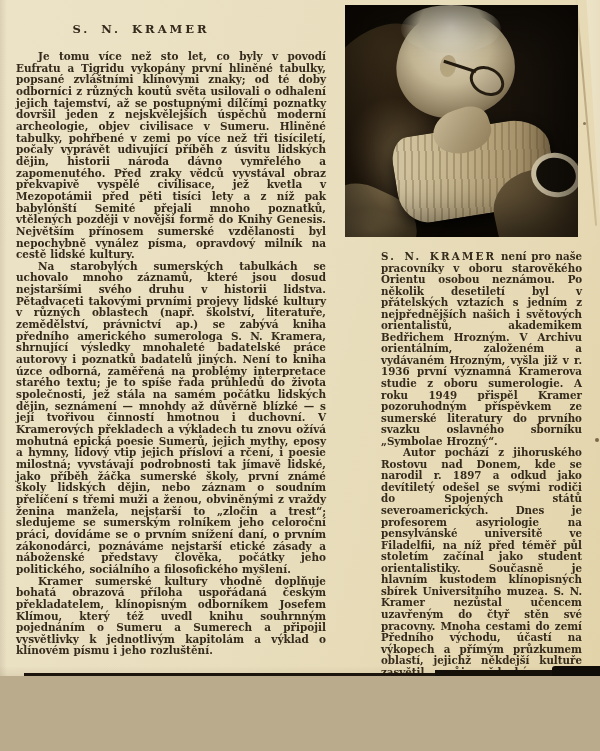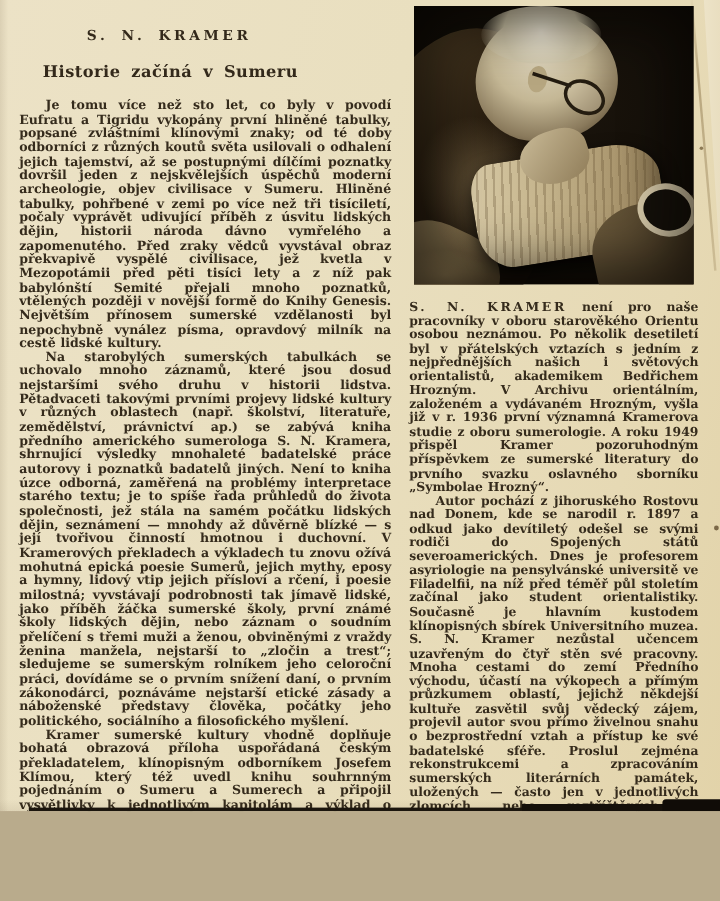--- a/index.html
+++ b/index.html
@@ -18,21 +18,21 @@
   .title{width:252px;margin-top:16px;text-align:center;font-weight:bold;
     font-size:13.5px;word-spacing:4px;letter-spacing:.4px;}
   .body{margin-top:15px;}
   .body p, .right-col p{
     margin:0;font-size:10.45px;line-height:11.65px;text-align:justify;
     font-weight:bold;text-indent:22px;hyphens:auto;-webkit-hyphens:auto;
     color:#352b1c;word-spacing:.4px;
   }
   
   .right-col{position:absolute;left:341px;top:251px;width:241px;}
-  .right-col p{font-size:10.3px;line-height:11.55px;}
+  .right-col p{font-size:10.3px;line-height:11.55px;margin-left:40px;}
   .right-col p.nolead{text-indent:0;}
   .lead{letter-spacing:2.2px;word-spacing:2px;}
   
   .photo{position:absolute;left:345px;top:5px;width:233px;height:232px;
     background:radial-gradient(circle at 60% 35%,#1a140c 0%,#100c07 60%,#0c0905 100%);
     overflow:hidden;}
   .photo div{position:absolute;}
   .ph-back{left:-42px;top:18px;width:165px;height:235px;transform:rotate(18deg);
     background:linear-gradient(115deg,#4f3f26 0%,#291e10 45%,#130d07 80%);
     border-radius:45% 40% 30% 40%;}
@@ -84,21 +84,20 @@
 </head>
 <body>
 
 <div class="page">
 
   <div class="crease-tri"></div>
   <div class="crease-line"></div>
 
   <div class="left-col">
     <div class="author">S. N. KRAMER</div>
-    <div class="title">Historie začíná v Sumeru</div>
     <div class="body">
       <p>Je tomu více než sto let, co byly v povodí Eufratu a Tigridu vykopány první hliněné tabulky, popsané zvláštními klínovými znaky; od té doby odborníci z různých koutů světa usilovali o odhalení jejich tajemství, až se postupnými dílčími poznatky dovršil jeden z nejskvělejších úspěchů moderní archeologie, objev civilisace v Sumeru. Hliněné tabulky, pohřbené v zemi po více než tři tisíciletí, počaly vyprávět udivující příběh z úsvitu lidských dějin, historii národa dávno vymřelého a zapomenutého. Před zraky vědců vyvstával obraz překvapivě vyspělé civilisace, jež kvetla v Mezopotámii před pěti tisíci lety a z níž pak babylónští Semité přejali mnoho poznatků, vtělených později v novější formě do Knihy Genesis. Největším přínosem sumerské vzdělanosti byl nepochybně vynález písma, opravdový milník na cestě lidské kultury.</p>
       <p>Na starobylých sumerských tabulkách se uchovalo mnoho záznamů, které jsou dosud nejstaršími svého druhu v historii lidstva. Pětadvaceti takovými prvními projevy lidské kultury v různých oblastech (např. školství, literatuře, zemědělství, právnictví ap.) se zabývá kniha předního amerického sumerologa S. N. Kramera, shrnující výsledky mnohaleté badatelské práce autorovy i poznatků badatelů jiných. Není to kniha úzce odborná, zaměřená na problémy interpretace starého textu; je to spíše řada průhledů do života společnosti, jež stála na samém počátku lidských dějin, seznámení — mnohdy až důvěrně blízké — s její tvořivou činností hmotnou i duchovní. V Kramerových překladech a výkladech tu znovu ožívá mohutná epická poesie Sumerů, jejich mythy, eposy a hymny, lidový vtip jejich přísloví a rčení, i poesie milostná; vyvstávají podrobnosti tak jímavě lidské, jako příběh žáčka sumerské školy, první známé školy lidských dějin, nebo záznam o soudním přelíčení s třemi muži a ženou, obviněnými z vraždy ženina manžela, nejstarší to „zločin a trest“; sledujeme se sumerským rolníkem jeho celoroční práci, dovídáme se o prvním snížení daní, o prvním zákonodárci, poznáváme nejstarší etické zásady a náboženské představy člověka, počátky jeho politického, sociálního a filosofického myšlení.</p>
       <p>Kramer sumerské kultury vhodně doplňuje bohatá obrazová příloha uspořádaná českým překladatelem, klínopisným odborníkem Josefem Klímou, který též uvedl knihu souhrnným pojednáním o Sumeru a Sumerech a připojil vysvětlivky k jednotlivým kapitolám a výklad o klínovém písmu i jeho rozluštění.</p>
     </div>
   </div>
 
   <div class="photo">
     <div class="ph-back"></div>
     <div class="ph-knee"></div>

